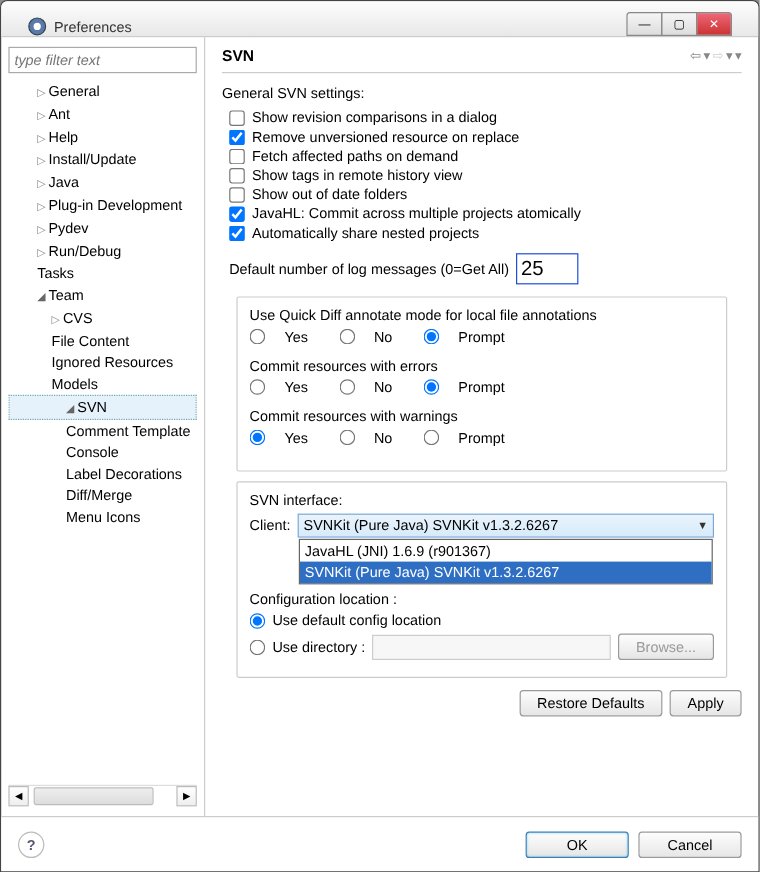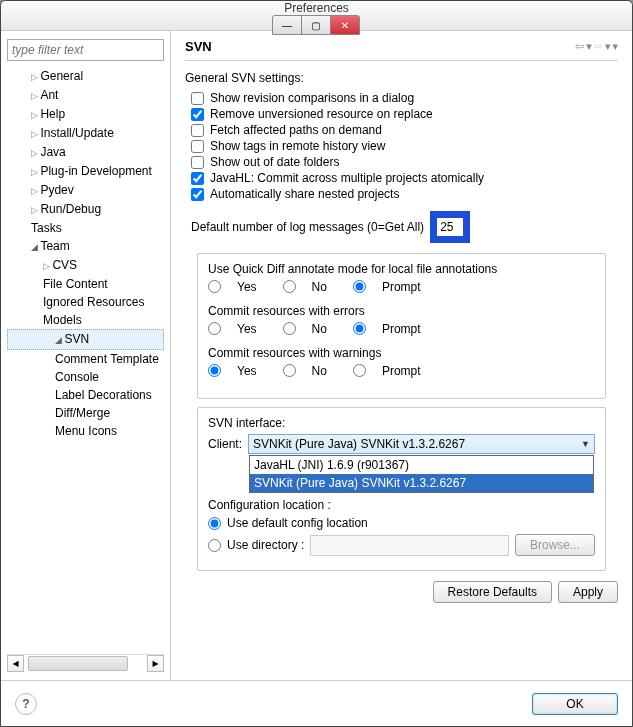--- a/index.html
+++ b/index.html
@@ -1,18 +1,18 @@
 <!DOCTYPE html>
 <html><head>
 <meta charset="utf-8">
 <style>
 * { box-sizing: border-box; margin: 0; padding: 0; }
 body { font-family: "Segoe UI", Tahoma, sans-serif; font-size: 12px; background: #999; width: 633px; height: 727px; overflow: hidden; }
 .window { width: 633px; height: 727px; background: #fff; border: 1px solid #444; border-radius: 6px 6px 0 0; overflow: hidden; box-shadow: 0 0 10px rgba(0,0,0,0.3); }
-.titlebar { height: 30px; background: linear-gradient(#fdfdfd, #e8e8e8); border-bottom: 1px solid #ccc; display: flex; align-items: center; padding: 0 12px; flex-direction: column; }
+.titlebar { height: 30px; background: linear-gradient(#fdfdfd, #e8e8e8); border-bottom: 1px solid #ccc; display: flex; align-items: flex-end; padding: 0 22px; }
 .titlebar .icon { width:16px; height:16px; margin-right:6px; }
 .titlebar .title { flex:1; color:#333; }
 .winbtns { display:flex; gap:0; }
 .winbtn { width:30px; height:20px; border:1px solid #888; background:linear-gradient(#f5f5f5,#ddd); display:flex; align-items:center; justify-content:center; font-size:10px; margin-left:-1px;}
 .winbtn.close { background:linear-gradient(#e67,#c33); color:#fff; border-radius:0 3px 0 0;}
 .winbtn.min { border-radius:3px 0 0 0;}
 .body { display:flex; height:calc(100% - 30px - 46px); }
 .sidebar { width:170px; border-right:1px solid #ccc; padding:8px 6px; display:flex; flex-direction:column; }
 .filter { width:100%; padding:3px 4px; border:1px solid #aaa; color:#888; font-style:italic; margin-bottom:6px; font-size:12px;}
 .tree { flex:1; overflow:auto; line-height:18px; }
@@ -28,21 +28,21 @@
 .hscroll .thumb { width:100px; height:15px; background:linear-gradient(#eee,#ddd); border:1px solid #bbb; border-radius:2px; margin-left:4px;}
 .content { flex:1; padding:8px 14px; overflow:auto; position:relative; }
 .content-header { display:flex; align-items:center; border-bottom:1px solid #ccc; padding-bottom:6px; margin-bottom:10px;}
 .content-header h2 { font-size:13px; font-weight:bold; flex:1; }
 .navicons { display:flex; gap:2px; align-items:center;}
 .navicons span { font-size:11px; color:#888;}
 .section-title { margin:4px 0 6px 0; }
 .chkrow { display:flex; align-items:center; gap:6px; margin:2px 0; padding-left:6px;}
 .chkrow input { width:13px; height:13px;}
 .fieldrow { display:flex; align-items:center; gap:6px; margin:10px 0 10px 0; padding-left:6px;}
-.fieldrow input[type=text] { width:40px; border:7px solid #1d4ed8; padding:2px 3px; font-size:12px;}
+.fieldrow input[type=text] { width:52px; border:1px solid #1d4ed8; padding:2px 3px; font-size:17px;}
 .group { border:1px solid #ccc; border-radius:2px; padding:8px 10px 10px 10px; margin:8px 12px; position:relative;}
 .group .grp-inner-label { margin-bottom:4px; }
 .radiorow { display:flex; gap:26px; margin:4px 0 10px 0;}
 .radiorow label { display:flex; align-items:flex-start; gap:16px;}
 .client-row { display:flex; align-items:center; gap:6px; margin:4px 0;}
 .combo { flex:1; border:1px solid #7aa7d8; background:linear-gradient(#eaf3fb,#d6ebfb); padding:2px 4px; display:flex; align-items:center; position:relative;}
 .combo .val { flex:1; color:#000;}
 .combo .arrow { font-size:9px; color:#333;}
 .dropdown { position:absolute; left:0; right:0; top:20px; border:1px solid #666; background:#fff; z-index:10;}
 .dropdown div { padding:2px 4px;}
@@ -234,15 +234,16 @@
         <button class="btn">Restore Defaults</button>
         <button class="btn">Apply</button>
       </div>
     </div>
   </div>
 
   <div class="footer">
     <div class="help">?</div>
     <div class="btns">
       <button class="btn primary" style="width:86px">OK</button>
+      <button class="btn" style="width:86px">Cancel</button>
     </div>
   </div>
 </div>
 
 </body></html>

